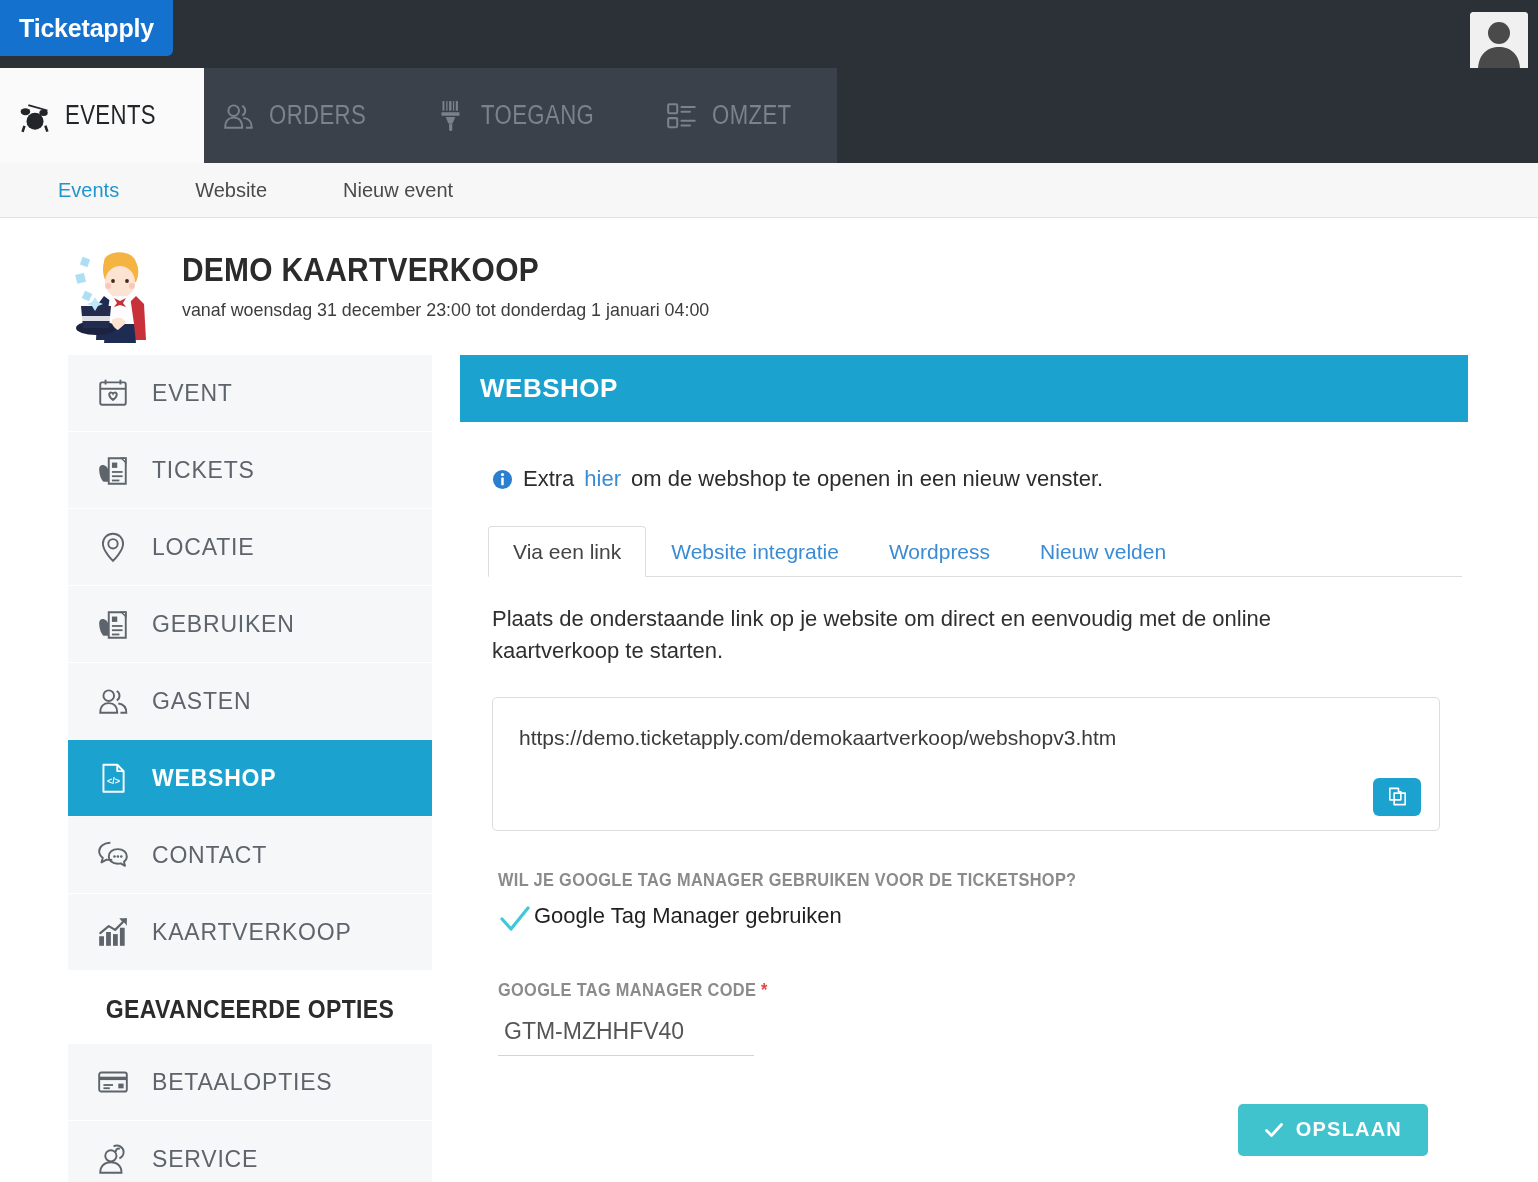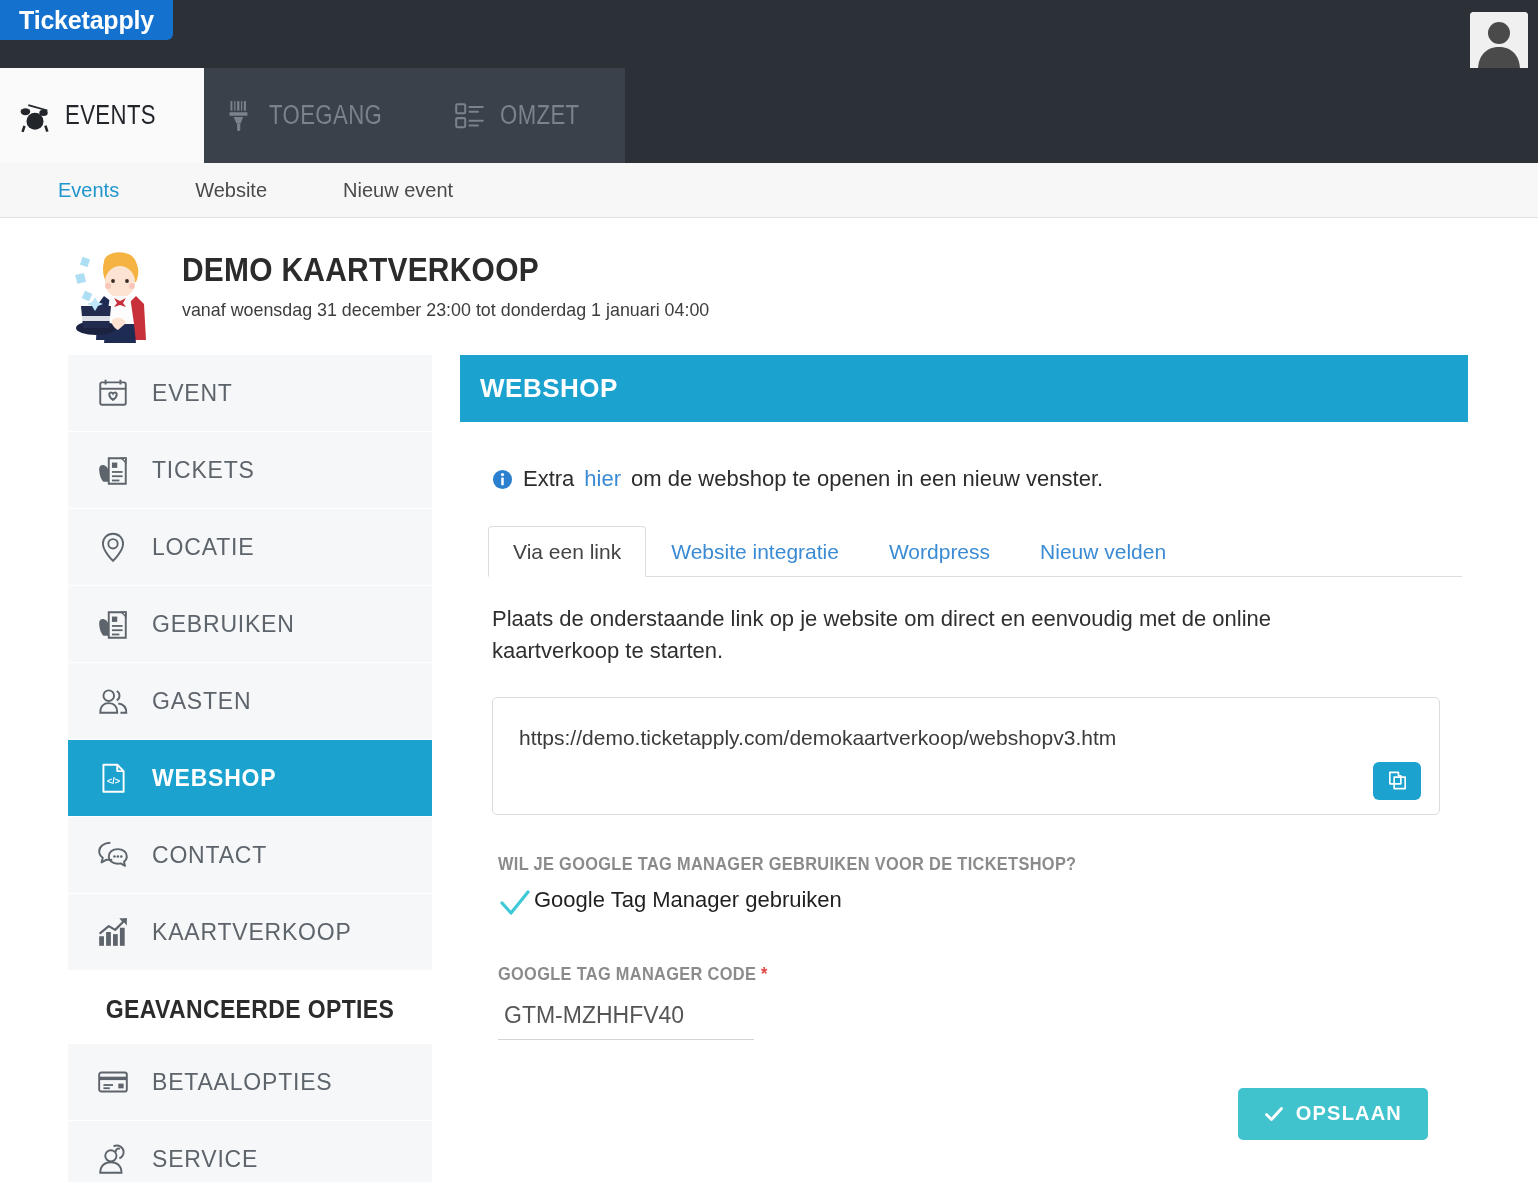--- a/index.html
+++ b/index.html
@@ -11,21 +11,21 @@
   }
 
   
   .topbar {
     position: relative;
     height: 68px;
     background: #2c3138;
   }
   .brand {
     position: absolute; left: 0; top: 0;
-    width: 173px; height: 40px;
+    width: 173px; height: 56px;
     background: #1471cd;
     border-radius: 0 0 6px 0;
     display: flex; align-items: center; justify-content: center;
     color: #ffffff;
     font-size: 25px; font-weight: bold;
     letter-spacing: -0.2px;
   }
   .avatar-box {
     position: absolute; right: 10px; top: 12px;
     width: 58px; height: 58px;
@@ -196,21 +196,21 @@
     color: #2f2f2f;
     line-height: 1.45;
     max-width: 860px;
   }
 
   .url-box {
     position: relative;
     margin-top: 30px;
     border: 1px solid #dcdcdc;
     border-radius: 5px;
-    height: 118px;
+    height: 134px;
     padding: 28px 0 0 26px;
   }
   .url-text {
     font-size: 21px;
     color: #3b3b3b;
   }
   .copy-btn {
     position: absolute;
     right: 18px; bottom: 14px;
     width: 48px; height: 38px;
@@ -301,20 +301,31 @@
         <ellipse cx="7" cy="12" rx="4.5" ry="3.2"></ellipse>
         <ellipse cx="24" cy="13" rx="4" ry="3"></ellipse>
         <path d="M10 5 L28 10 L27.4 11.6 L9.4 6.6 Z"></path>
         <rect x="4" y="25" width="2.4" height="6" transform="rotate(18 5 28)"></rect>
         <rect x="25.5" y="25" width="2.4" height="6" transform="rotate(-18 26.5 28)"></rect>
       </g>
     </svg>
     <span class="nav-label">EVENTS</span>
   </div>
 
+  <div class="mainnav-item">
+    <svg class="nav-ico" viewBox="0 0 32 32">
+      <g fill="none" stroke="#7a828c" stroke-width="1.8">
+        <circle cx="11" cy="11" r="5"></circle>
+        <path d="M3 27 C3 20 6.5 17.5 11 17.5 C15.5 17.5 19 20 19 27 Z"></path>
+        <path d="M19 6.5 A5 5 0 0 1 19 15.5"></path>
+        <path d="M20 17.8 C25 18.3 28 21 28 27 L22.5 27"></path>
+      </g>
+    </svg>
+    <span class="nav-label">ORDERS</span>
+  </div>
 
   <div class="mainnav-item">
     <svg class="nav-ico" viewBox="0 0 32 32">
       <g fill="#7a828c">
         <rect x="8" y="2" width="1.8" height="9"></rect>
         <rect x="11.5" y="2" width="1.2" height="9"></rect>
         <rect x="14.2" y="2" width="2.2" height="9"></rect>
         <rect x="17.8" y="2" width="1.2" height="9"></rect>
         <rect x="20.5" y="2" width="2" height="9"></rect>
         <rect x="7" y="12.5" width="17" height="3.2" rx="0.6"></rect>

